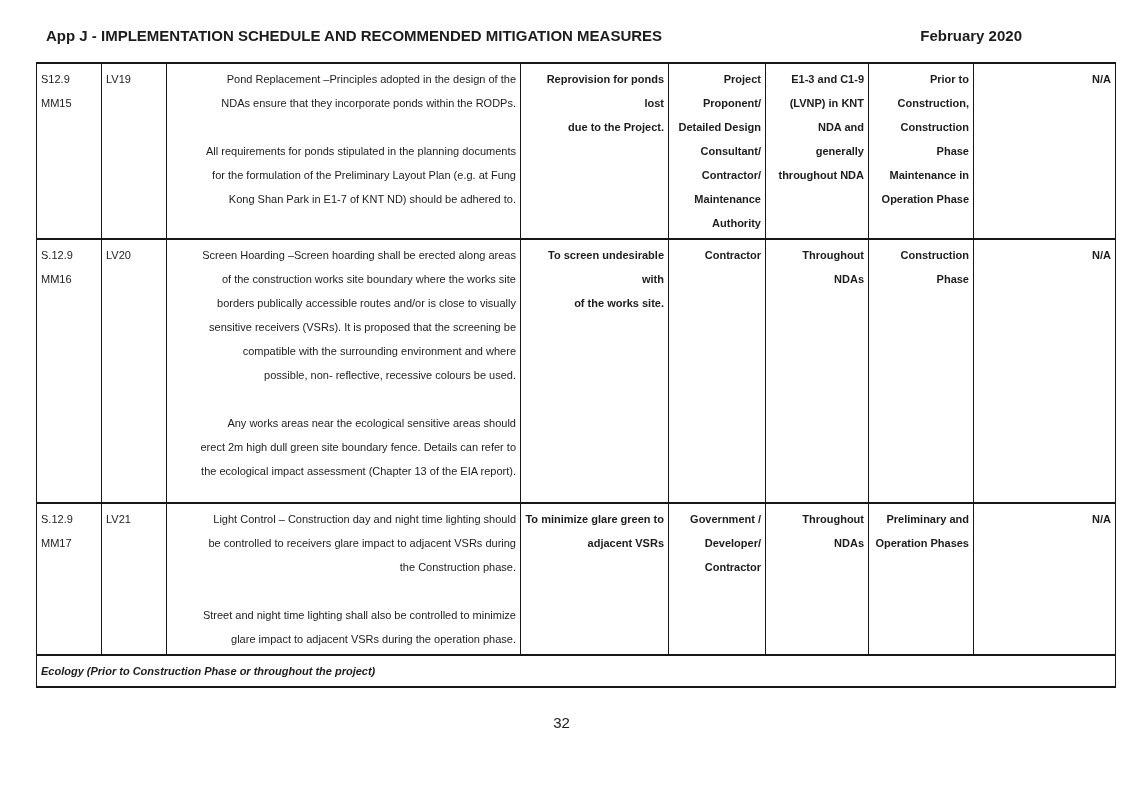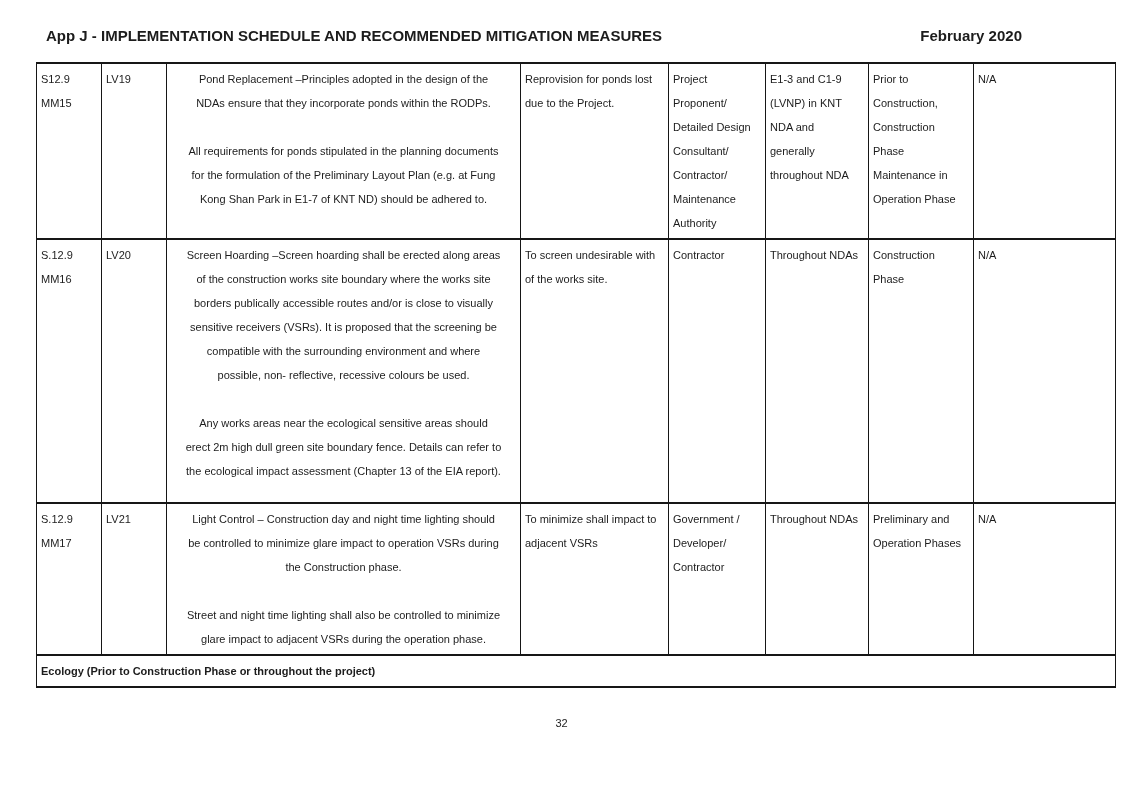--- a/index.html
+++ b/index.html
@@ -45,42 +45,43 @@
   col.c-ref { width: 65px; }
   col.c-code { width: 65px; }
   col.c-measure { width: 354px; }
   col.c-objective { width: 148px; }
   col.c-agent { width: 97px; }
   col.c-location { width: 103px; }
   col.c-timing { width: 105px; }
   col.c-standards { width: 142px; }
 
   td.ref, td.code { text-align: left; padding-left: 7px; }
-  td.measure { text-align: center; padding-left: 6px; padding-right: 8px; }
-  td.center { text-align: left; }
+  td.measure { text-align: right; padding-left: 6px; padding-right: 8px; }
+  td.center { text-align: right; font-weight: bold; }
 
   tr.row-1 td { height: 162px; border-radius: 12px; }
   tr.row-2 td { height: 256px; }
   tr.row-3 td { height: 138px; }
 
   td.section-heading {
     height: 18px;
     font-size: 12px;
     font-weight: bold;
+    font-style: italic;
     line-height: 18px;
     padding: 3px 6px 3px 8px;
     white-space: nowrap;
   }
   .page-number {
     position: absolute;
     top: 716px;
     left: 0;
     width: 1123px;
     text-align: center;
-    font-size: 11px;
+    font-size: 15px;
     line-height: 14px;
   }
 </style>
 </head>
 <body>
 
 <div class="page">
 
   <div class="doc-header">
     <span>App J - IMPLEMENTATION SCHEDULE AND RECOMMENDED MITIGATION MEASURES</span>
@@ -151,26 +152,26 @@
         <td class="center">Throughout NDAs</td>
         <td class="center">Construction
 Phase</td>
         <td class="center">N/A</td>
       </tr>
       <tr class="row-3">
         <td class="ref">S.12.9
 MM17</td>
         <td class="code">LV21</td>
         <td class="measure">Light Control – Construction day and night time lighting should
-be controlled to minimize glare impact to operation VSRs during
+be controlled to receivers glare impact to adjacent VSRs during
 the Construction phase.
 
 Street and night time lighting shall also be controlled to minimize
 glare impact to adjacent VSRs during the operation phase.</td>
-        <td class="center">To minimize shall impact to
+        <td class="center">To minimize glare green to
 adjacent VSRs</td>
         <td class="center">Government /
 Developer/
 Contractor</td>
         <td class="center">Throughout NDAs</td>
         <td class="center">Preliminary and
 Operation Phases</td>
         <td class="center">N/A</td>
       </tr>
       <tr>

